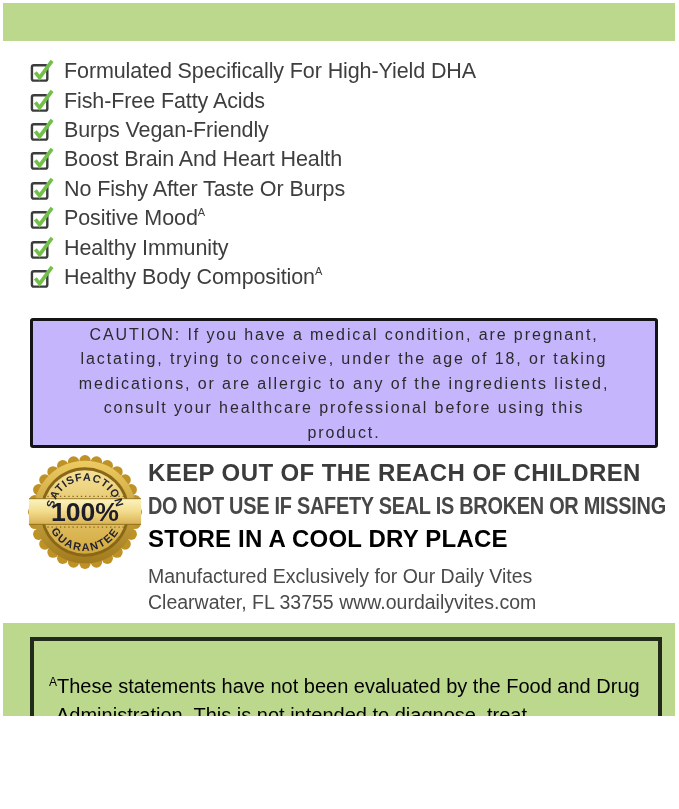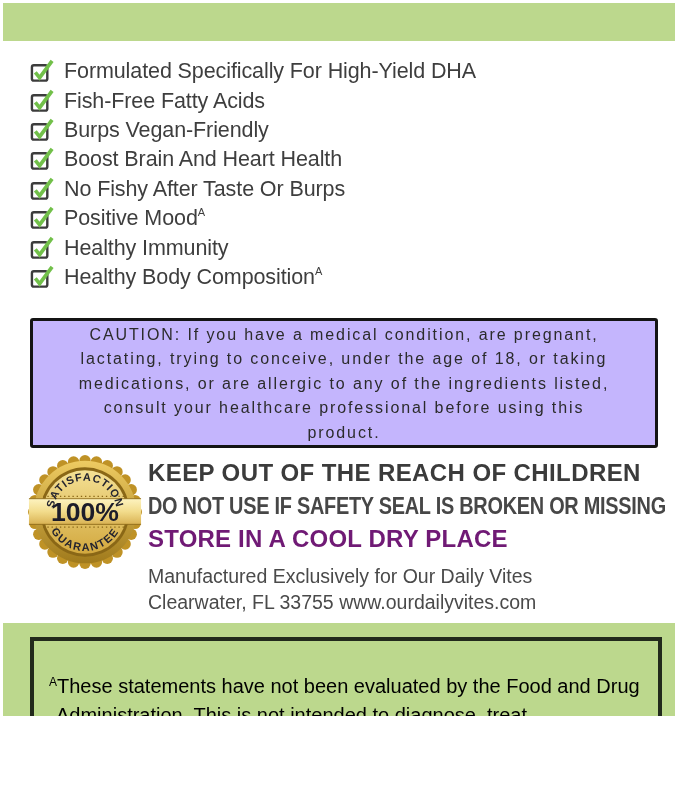--- a/index.html
+++ b/index.html
@@ -21,21 +21,21 @@
       display:flex;flex-direction:column;justify-content:flex-end;text-align:center;background:#c4b5fd;}
   .caution-line{font-size:16px;letter-spacing:1.9px;line-height:24.4px;color:#2b2b2b;white-space:nowrap;}
 
   
   .seal{position:absolute;left:28px;top:455px;width:114px;height:114px;}
   .seal svg{width:114px;height:114px;display:block;}
   .warnings{position:absolute;left:148px;top:459px;width:520px;}
   .warn1{font-size:24px;font-weight:bold;color:#3b3b3b;letter-spacing:0.4px;white-space:nowrap;}
   .warn2{font-size:23px;font-weight:600;color:#474747;transform:scaleX(0.865);transform-origin:left center;
          white-space:nowrap;margin-top:6px;letter-spacing:-0.3px;}
-  .warn3{font-size:24px;font-weight:bold;color:#701a75;letter-spacing:0.2px;white-space:nowrap;margin-top:5px;}
+  .warn3{font-size:24px;font-weight:bold;color:#000000;letter-spacing:0.2px;white-space:nowrap;margin-top:5px;}
   .mfg{margin-top:10px;font-size:19.5px;color:#4a4a4a;line-height:26px;}
   .mfg div{white-space:nowrap;}
 
   
   .footer-band{position:absolute;left:3px;top:623px;width:672px;height:182px;background:#bcd88d;}
   .footer-box{position:absolute;left:27px;top:14px;width:632px;height:150px;
       border:4px solid #222a1c;box-sizing:border-box;}
   .disclaimer{position:absolute;left:46px;top:45px;font-size:20px;line-height:29px;color:#000000;}
   .disclaimer .sup{font-size:12px;vertical-align:7px;}
   .disc-line2{padding-left:7px;white-space:nowrap;}

